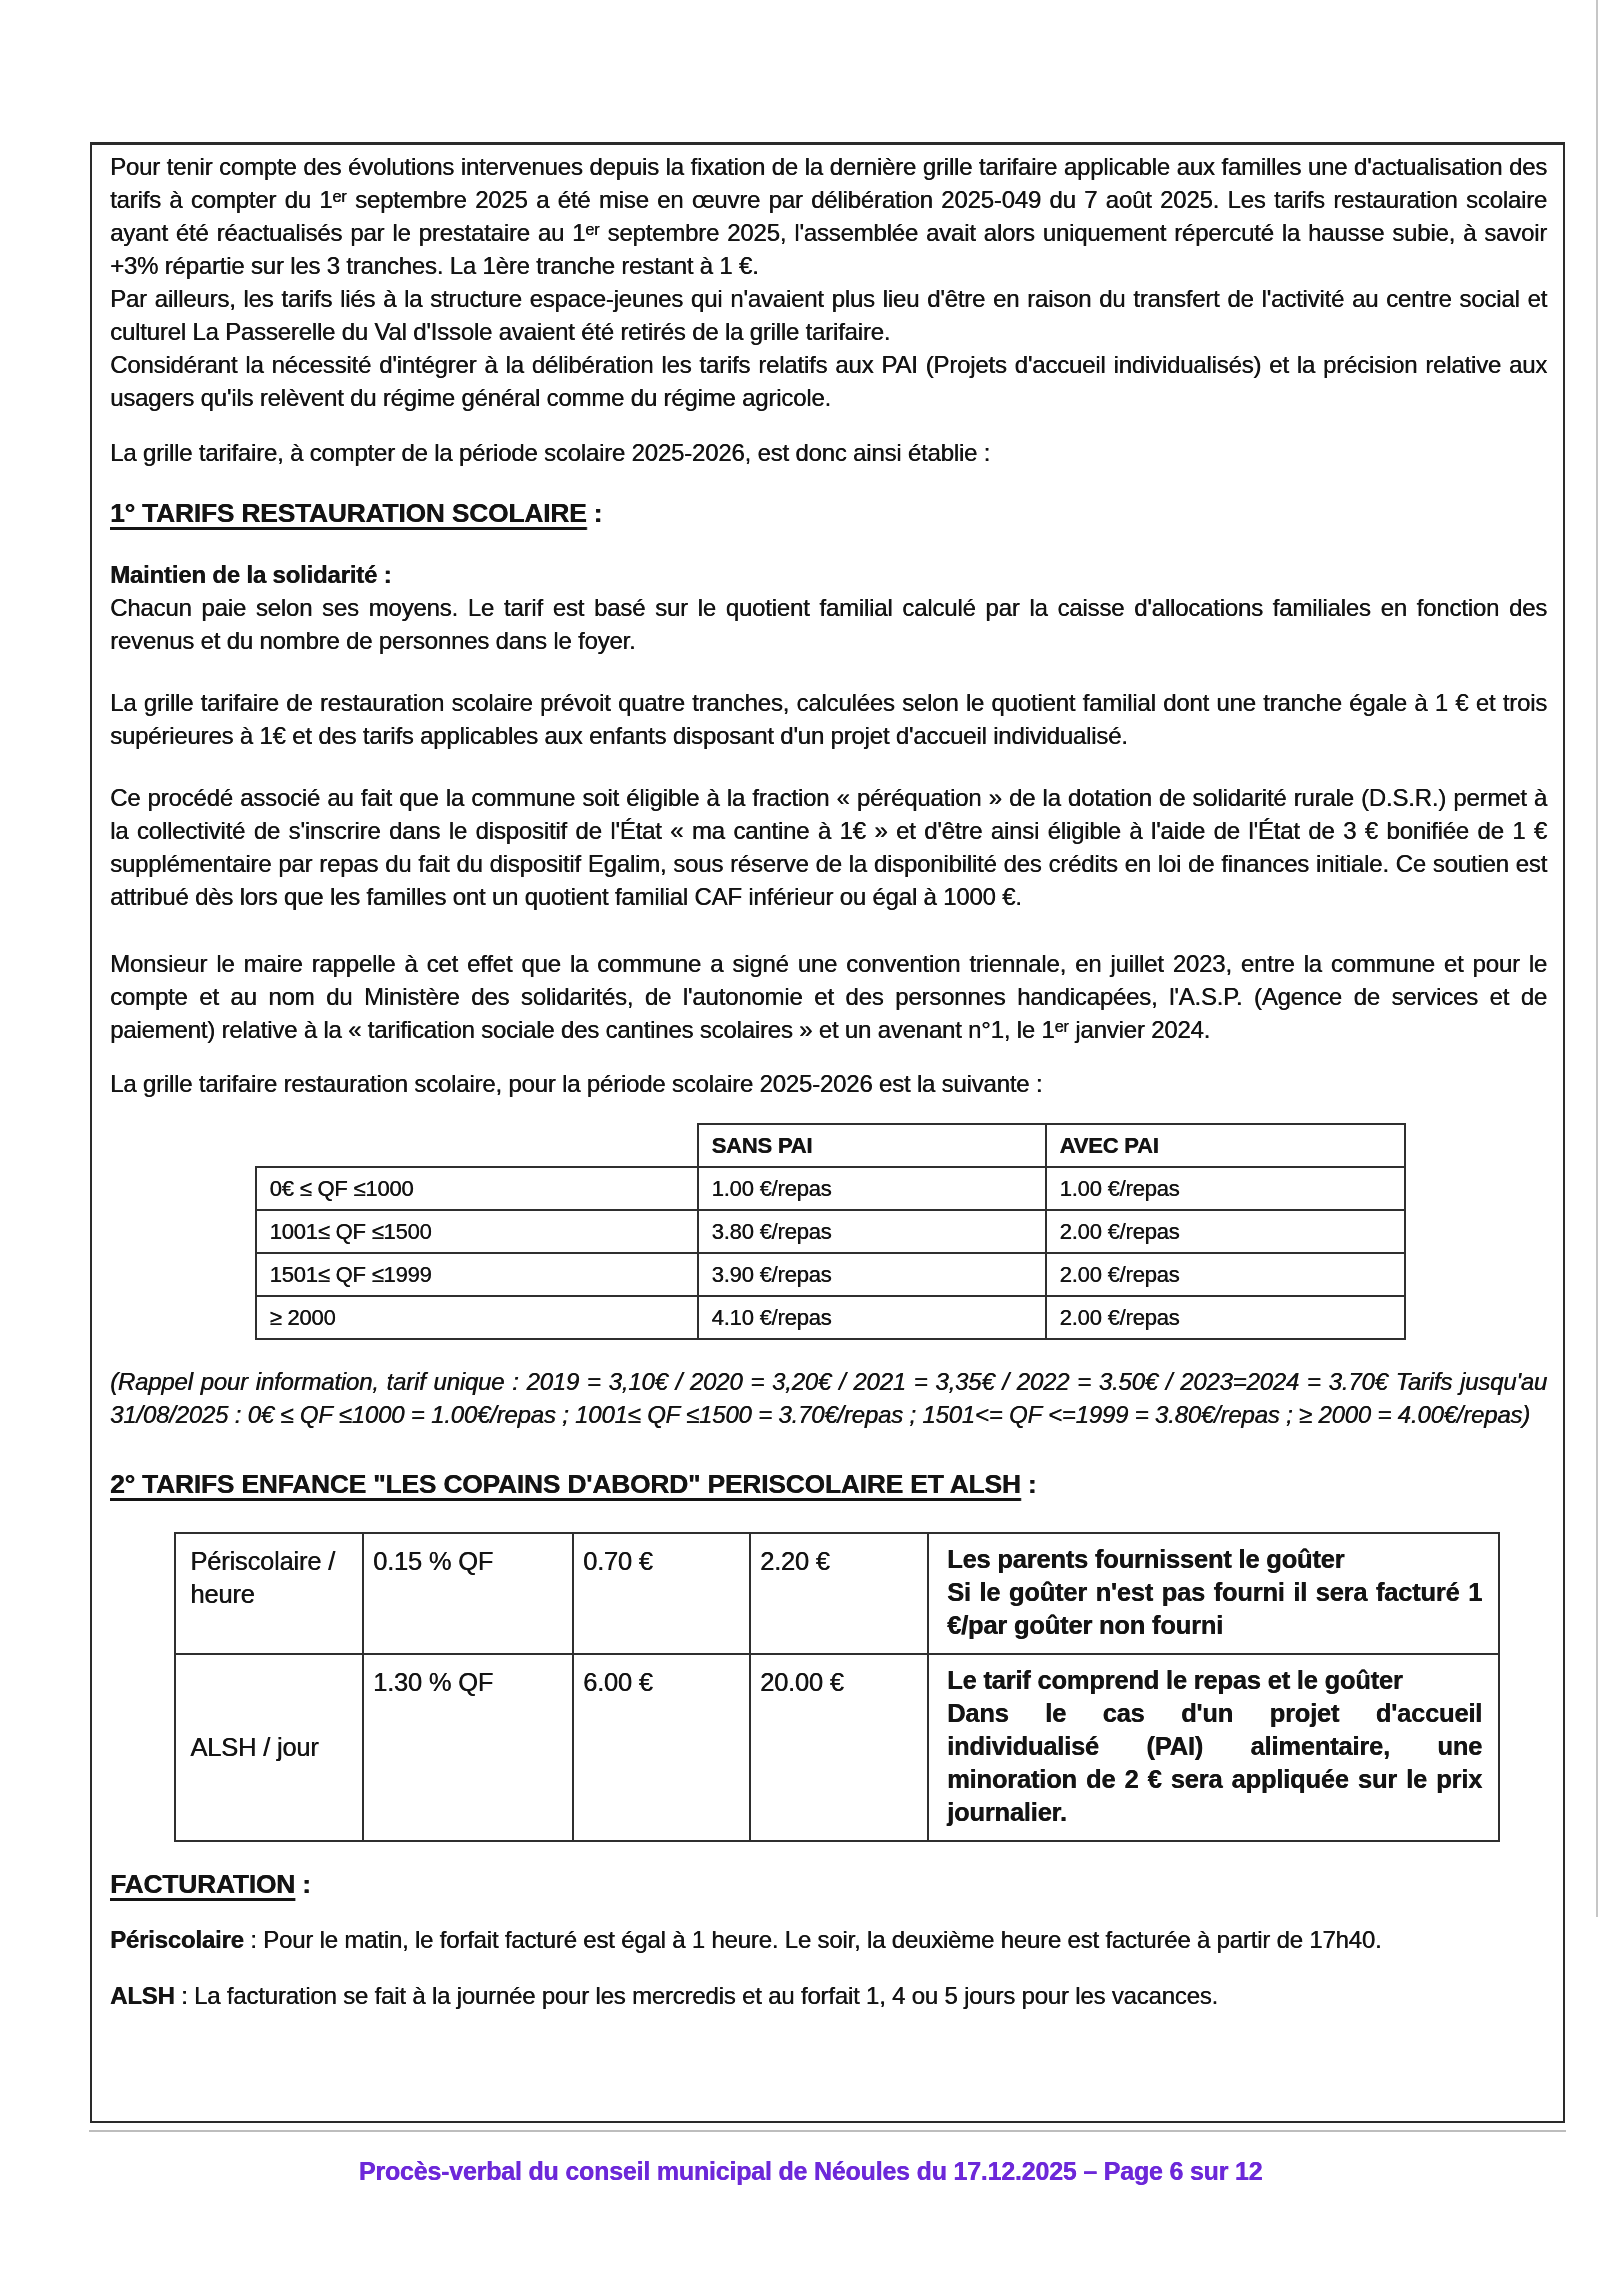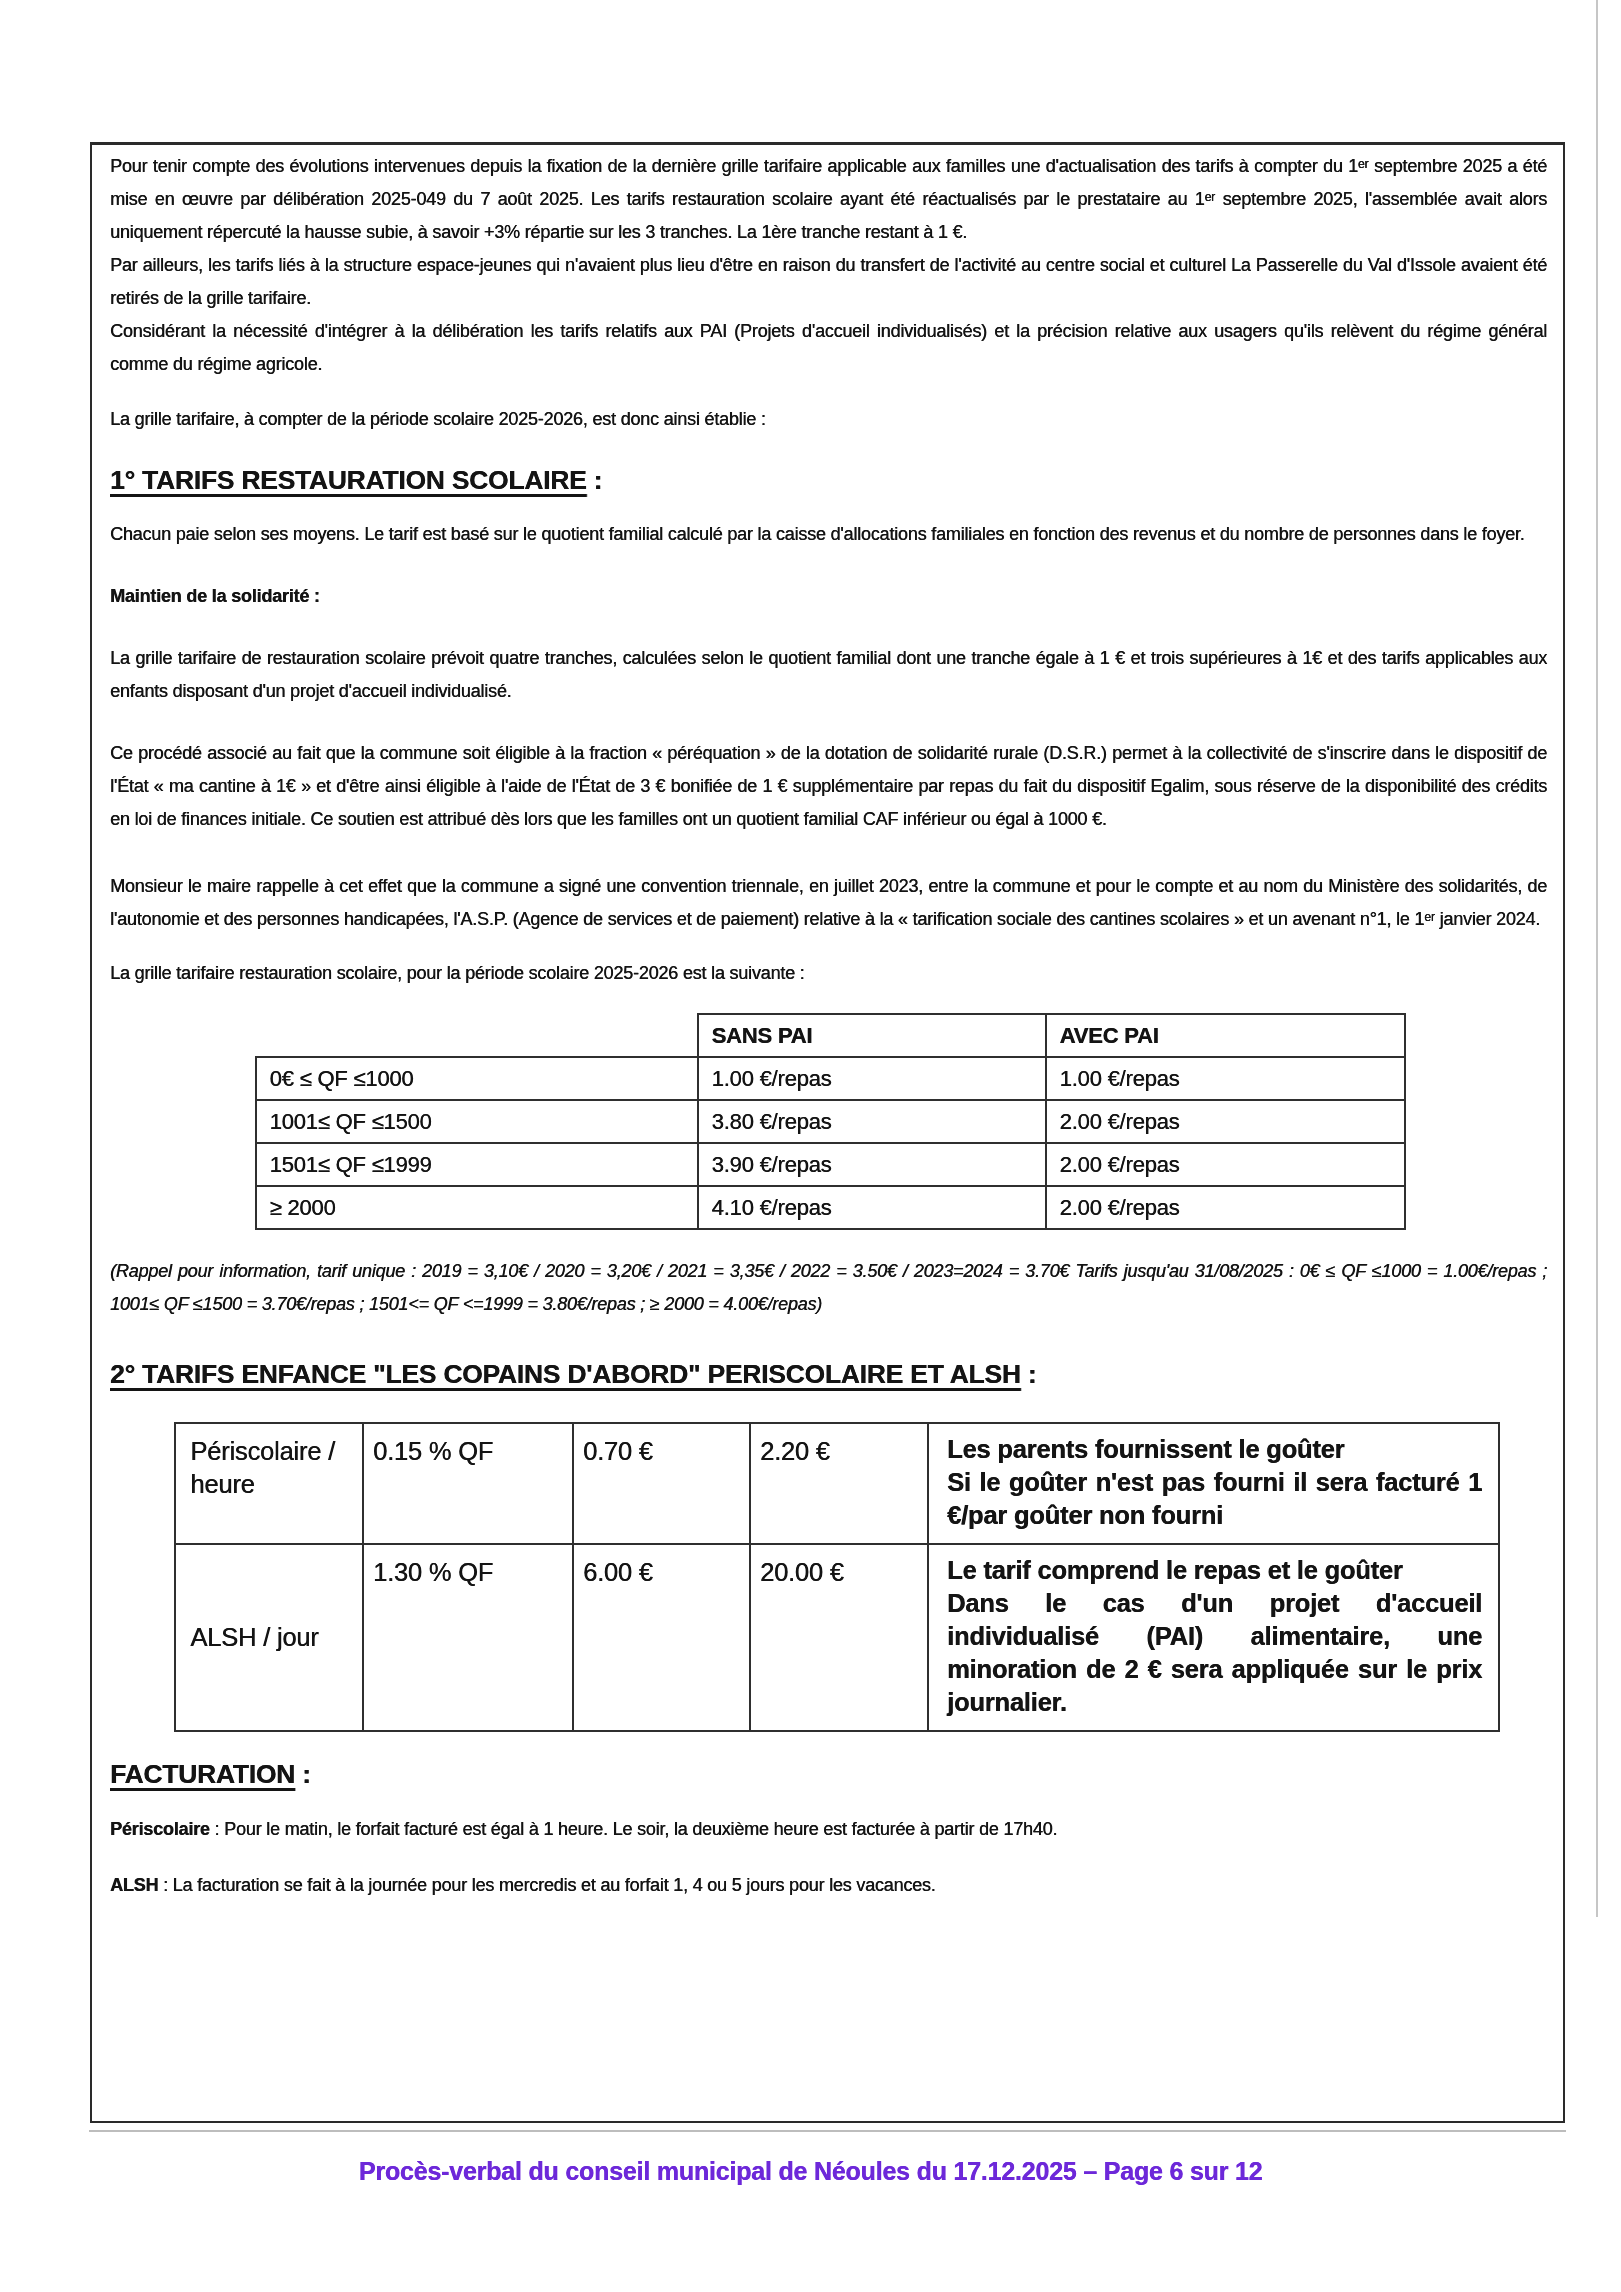--- a/index.html
+++ b/index.html
@@ -22,21 +22,21 @@
     box-sizing:border-box;
     border:2.7px solid #2a2a2a;
     border-top-width:3.6px;
     padding:5.4px 16px 0 18px;
   }
   .docbox::after {
     content:""; position:absolute; left:-2.7px; right:-2.7px; bottom:-10.7px;
     height:1.8px; background:#bdbdbd;
   }
   .txt {
-    font-size:18px; line-height:33px;
+    font-size:24px; line-height:33px;
     letter-spacing:-0.2px;
     text-align:justify;
     text-shadow:0.4px 0 currentColor;
   }
   p { margin:0; }
   .mt-sm { margin-top:21.5px; }
   .mt-md { margin-top:29px; }
   .mt-lg { margin-top:34px; }
   .bold { font-weight:bold; }
   .heading {
@@ -103,22 +103,22 @@
 
     <div>
       <p class="txt">Pour tenir compte des évolutions intervenues depuis la fixation de la dernière grille tarifaire applicable aux familles une d'actualisation des tarifs à compter du 1ᵉʳ septembre 2025 a été mise en œuvre par délibération 2025-049 du 7 août 2025. Les tarifs restauration scolaire ayant été réactualisés par le prestataire au 1ᵉʳ septembre 2025, l'assemblée avait alors uniquement répercuté la hausse subie, à savoir +3% répartie sur les 3 tranches. La 1ère tranche restant à 1 €.</p>
       <p class="txt">Par ailleurs, les tarifs liés à la structure espace-jeunes qui n'avaient plus lieu d'être en raison du transfert de l'activité au centre social et culturel La Passerelle du Val d'Issole avaient été retirés de la grille tarifaire.</p>
       <p class="txt">Considérant la nécessité d'intégrer à la délibération les tarifs relatifs aux PAI (Projets d'accueil individualisés) et la précision relative aux usagers qu'ils relèvent du régime général comme du régime agricole.</p>
       <p class="txt mt-sm">La grille tarifaire, à compter de la période scolaire 2025-2026, est donc ainsi établie :</p>
     </div>
 
     <h2 class="heading mt-md"><span class="u">1° TARIFS RESTAURATION SCOLAIRE</span><span> :</span></h2>
 
+    <p class="txt bold mt-md">Maintien de la solidarité :</p>
     <p class="txt">Chacun paie selon ses moyens. Le tarif est basé sur le quotient familial calculé par la caisse d'allocations familiales en fonction des revenus et du nombre de personnes dans le foyer.</p>
-    <p class="txt bold mt-md">Maintien de la solidarité :</p>
 
     <p class="txt mt-md">La grille tarifaire de restauration scolaire prévoit quatre tranches, calculées selon le quotient familial dont une tranche égale à 1 € et trois supérieures à 1€ et des tarifs applicables aux enfants disposant d'un projet d'accueil individualisé.</p>
 
     <p class="txt mt-md">Ce procédé associé au fait que la commune soit éligible à la fraction « péréquation » de la dotation de solidarité rurale (D.S.R.) permet à la collectivité de s'inscrire dans le dispositif de l'État « ma cantine à 1€ » et d'être ainsi éligible à l'aide de l'État de 3 € bonifiée de 1 € supplémentaire par repas du fait du dispositif Egalim, sous réserve de la disponibilité des crédits en loi de finances initiale. Ce soutien est attribué dès lors que les familles ont un quotient familial CAF inférieur ou égal à 1000 €.</p>
 
     <p class="txt mt-lg">Monsieur le maire rappelle à cet effet que la commune a signé une convention triennale, en juillet 2023, entre la commune et pour le compte et au nom du Ministère des solidarités, de l'autonomie et des personnes handicapées, l'A.S.P. (Agence de services et de paiement) relative à la « tarification sociale des cantines scolaires » et un avenant n°1, le 1ᵉʳ janvier 2024.</p>
 
     <p class="txt mt-sm">La grille tarifaire restauration scolaire, pour la période scolaire 2025-2026 est la suivante :</p>
 
     <table class="t1">

